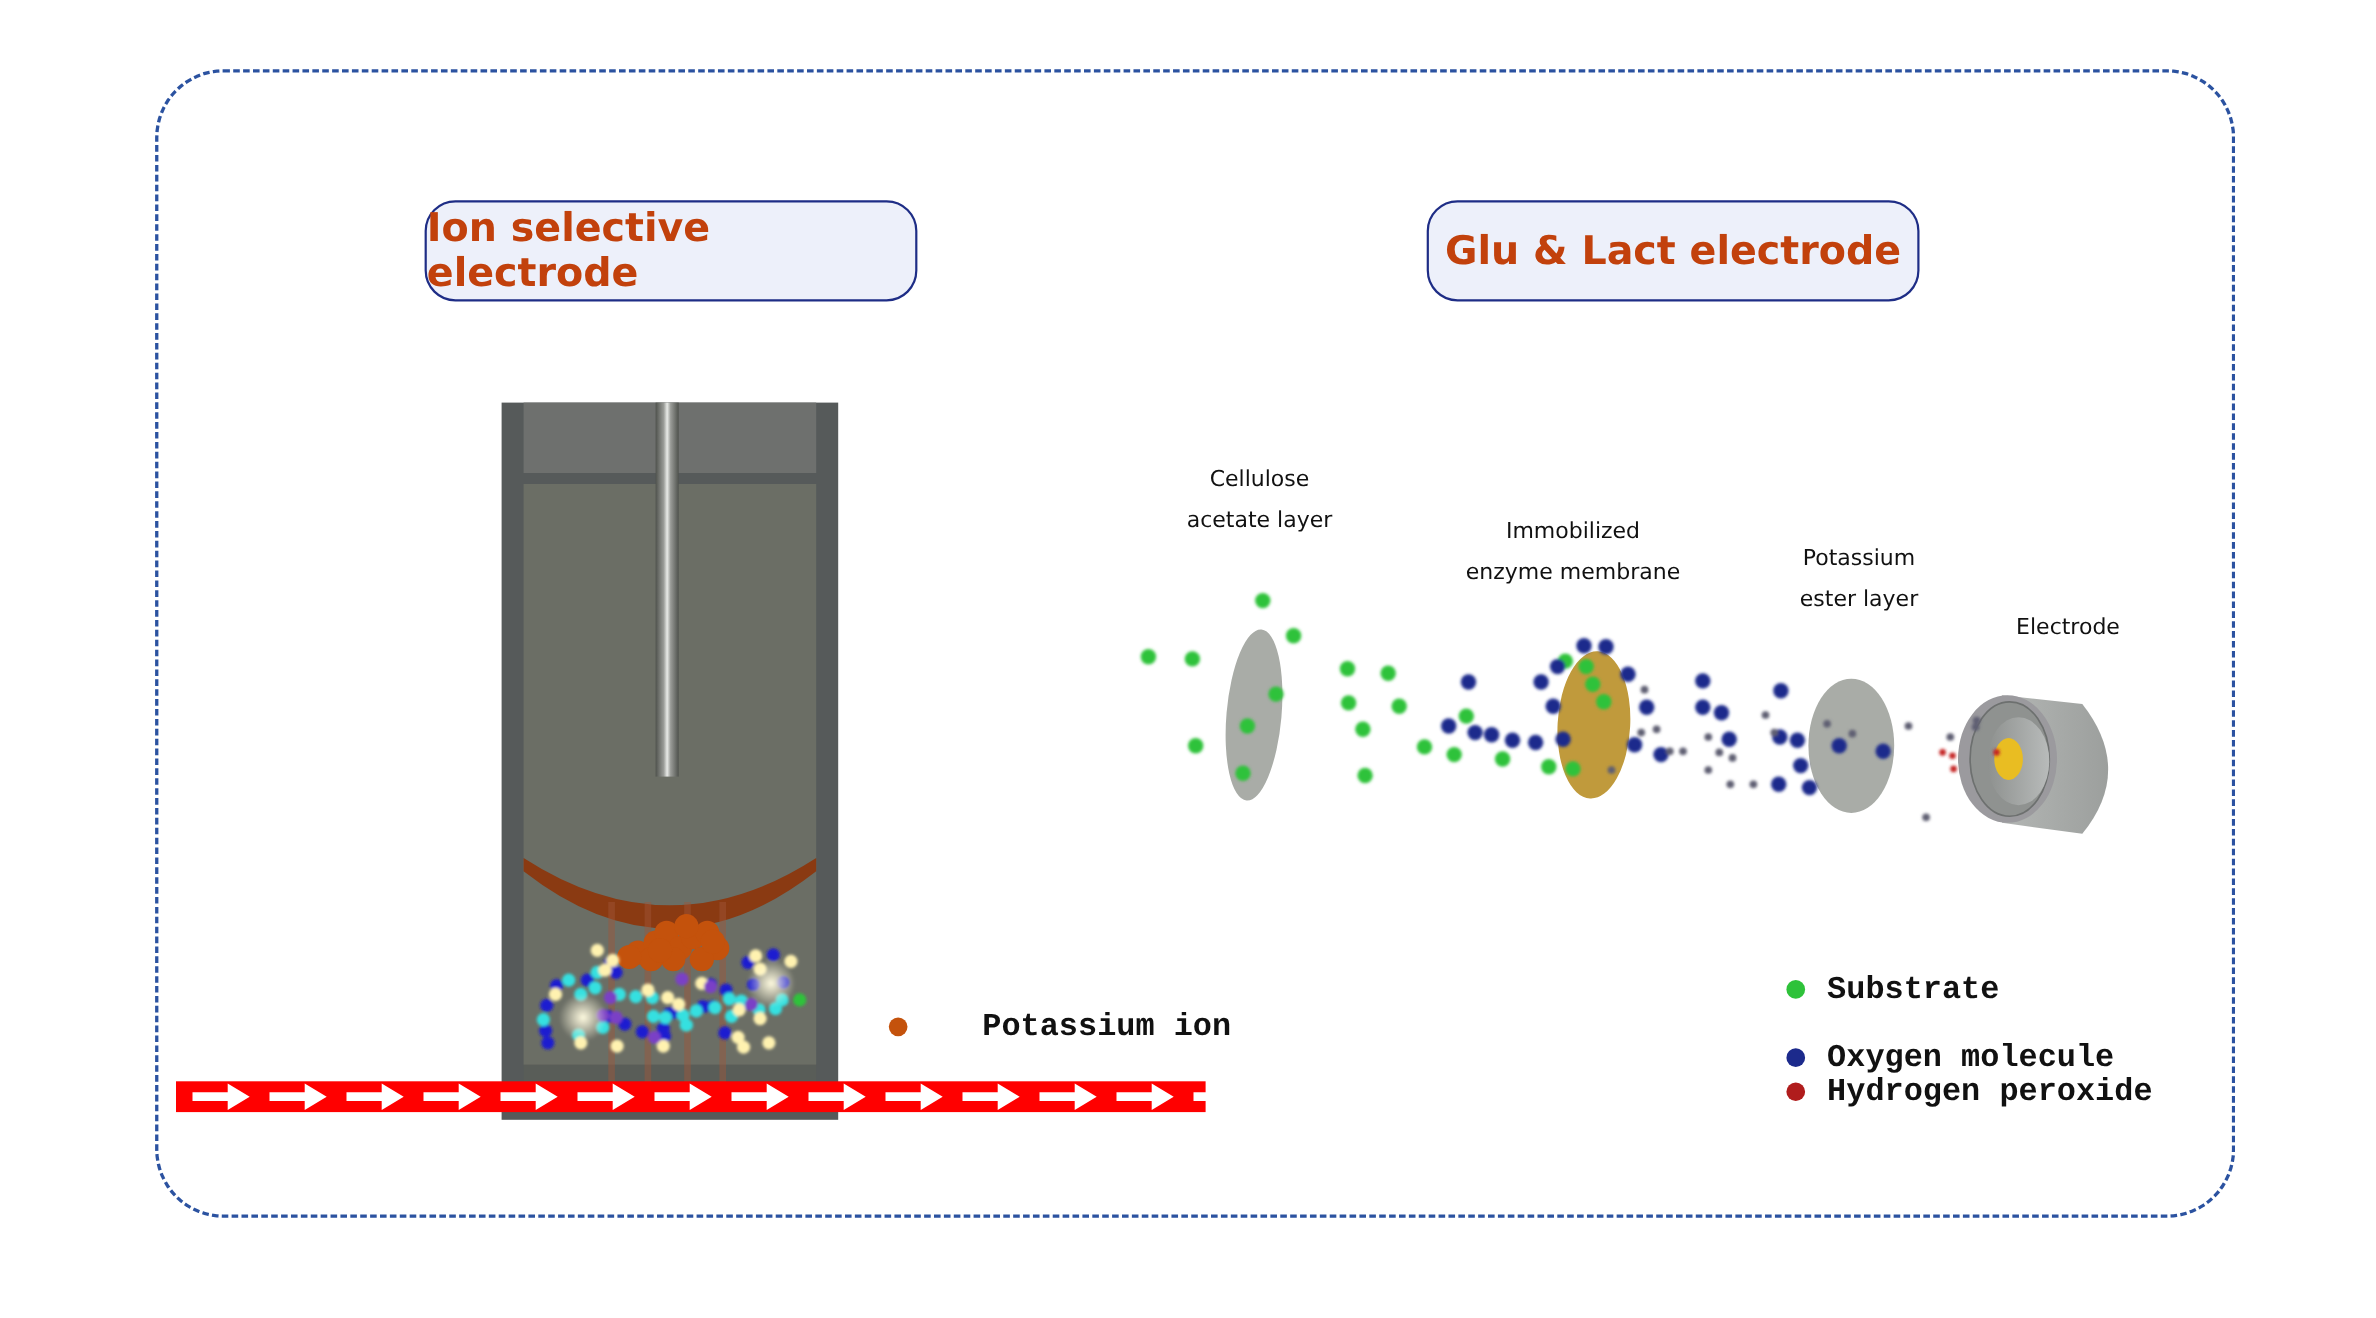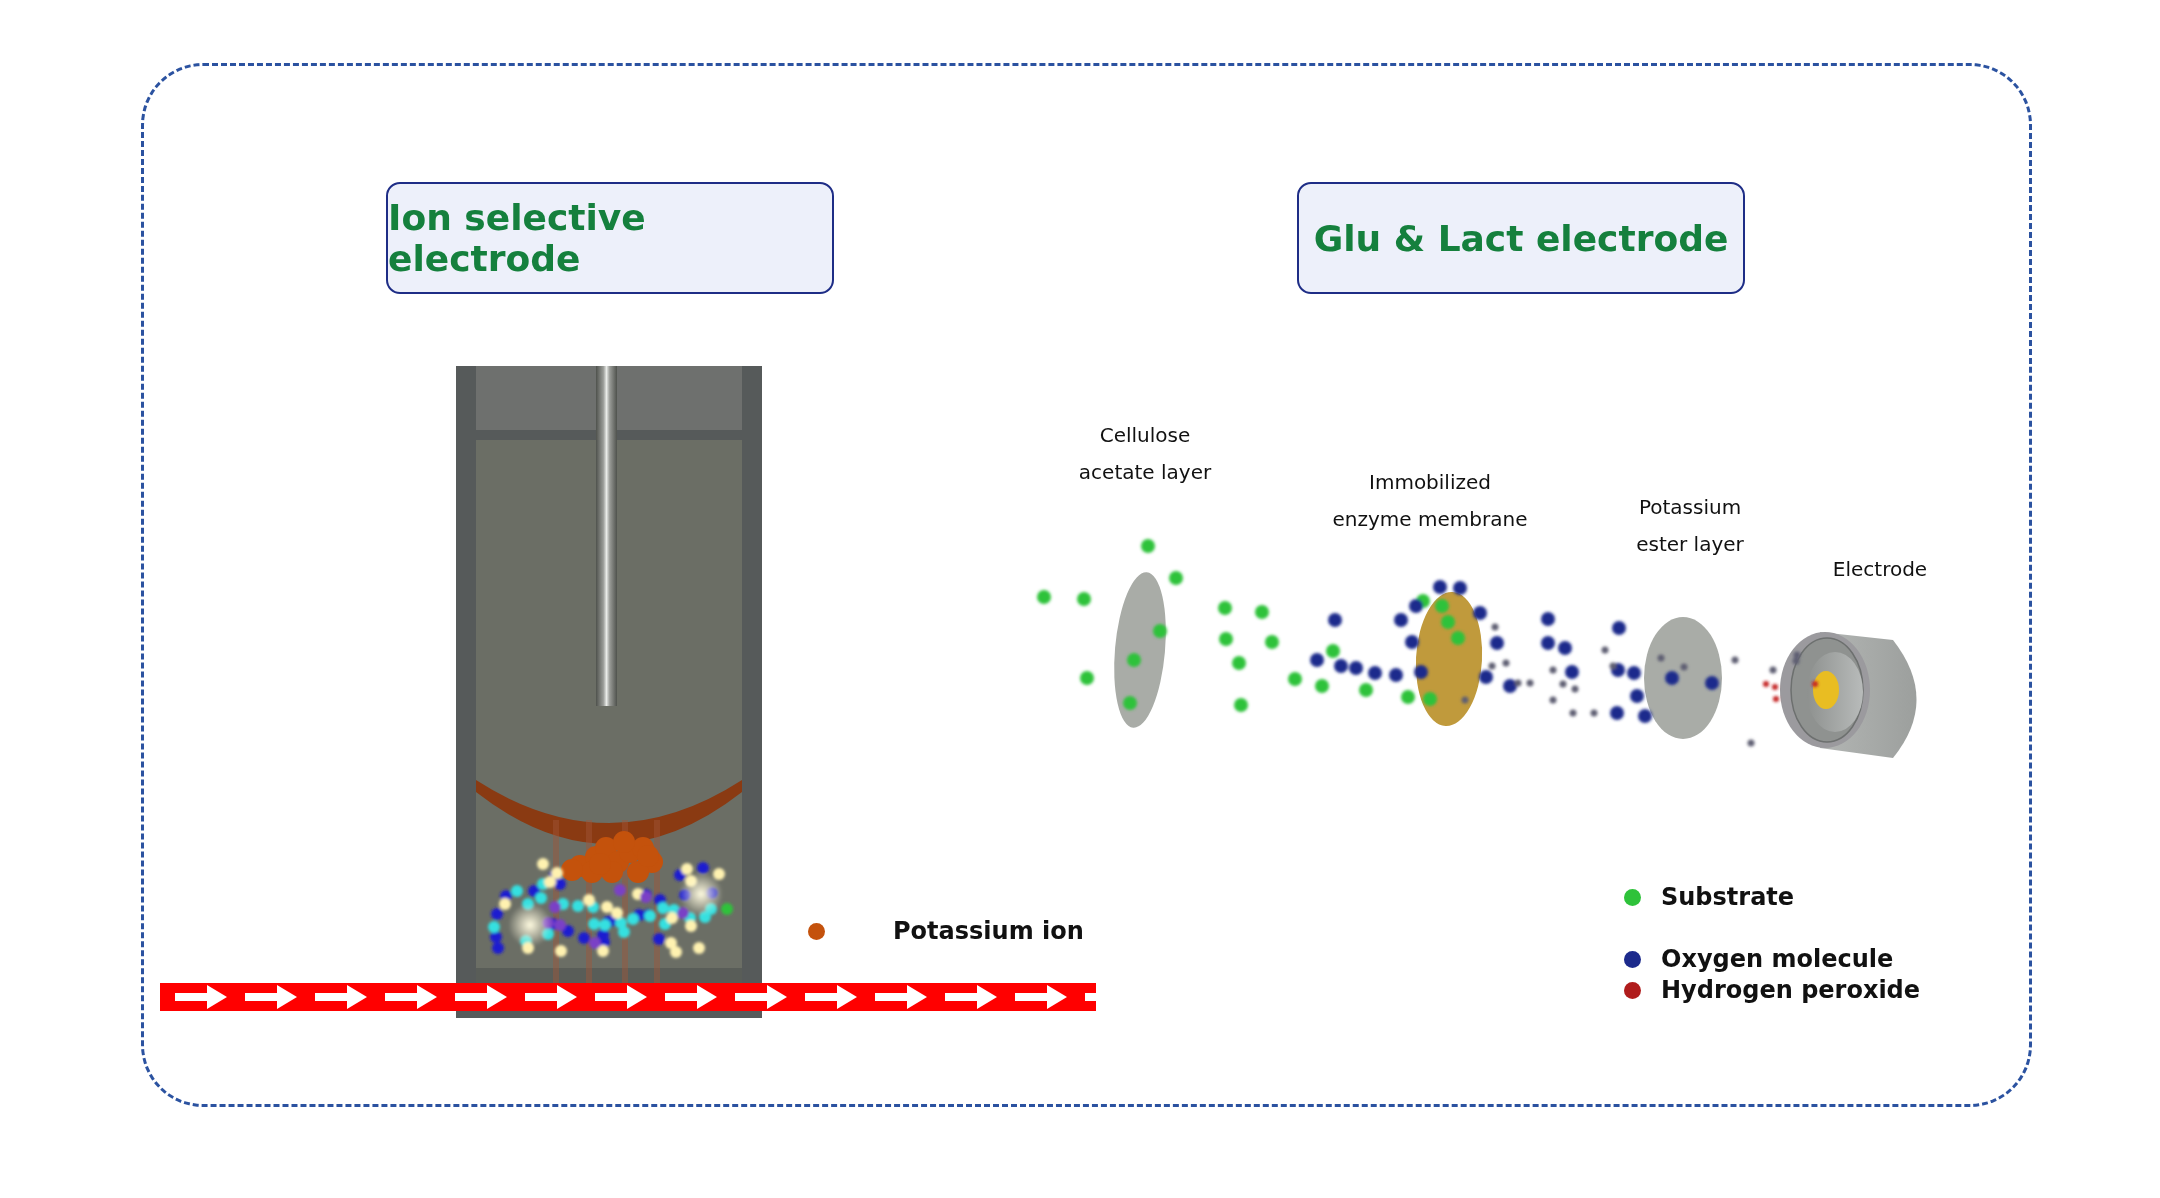--- a/index.html
+++ b/index.html
@@ -1,28 +1,28 @@
 <!DOCTYPE html>
 <html><head>
 <meta charset="utf-8">
 <style>
   html, body { margin:0; padding:0; background:#ffffff; }
   body { width:2160px; height:1198px; position:relative; overflow:hidden;
          font-family:"DejaVu Sans","Liberation Sans",sans-serif; }
   #frame { position:absolute; left:141px; top:63px; width:1891px; height:1044px;
            border:3px dashed #2b52a0; border-radius:62px; box-sizing:border-box; }
-  .title-box { position:absolute; height:112px; background:#edf0fa; border:2.5px solid #1e2d86;
-               border-radius:14px; box-sizing:border-box; display:flex; align-items:center;
-               justify-content:center; color:#15803d; font-size:36px; font-weight:600; }
+  .title-box { position:absolute; height:92px; background:#edf0fa; border:2.5px solid #1e2d86;
+               border-radius:28px; box-sizing:border-box; display:flex; align-items:center;
+               justify-content:center; color:#c2410c; font-size:36px; font-weight:600; }
   #ise-title { left:386px; top:182px; width:448px; }
   #glu-title { left:1297px; top:182px; width:448px; }
   svg#scene { position:absolute; left:0; top:0; }
   .lbl { position:absolute; text-align:center; color:#111; font-size:20px; line-height:37px; }
   .legend-item { position:absolute; display:flex; align-items:center; color:#111;
-                 font-size:24px; font-weight:600; }
+                 font-size:29px; font-weight:600;font-family:Liberation Mono, monospace; }
   .legend-dot { width:17px; height:17px; border-radius:50%; margin-right:20px; flex:none; }
 </style>
 </head>
 <body>
 
 <div id="frame"></div>
 
 <div id="ise-title" class="title-box">Ion selective electrode</div>
 <div id="glu-title" class="title-box">Glu &amp; Lact electrode</div>
 

